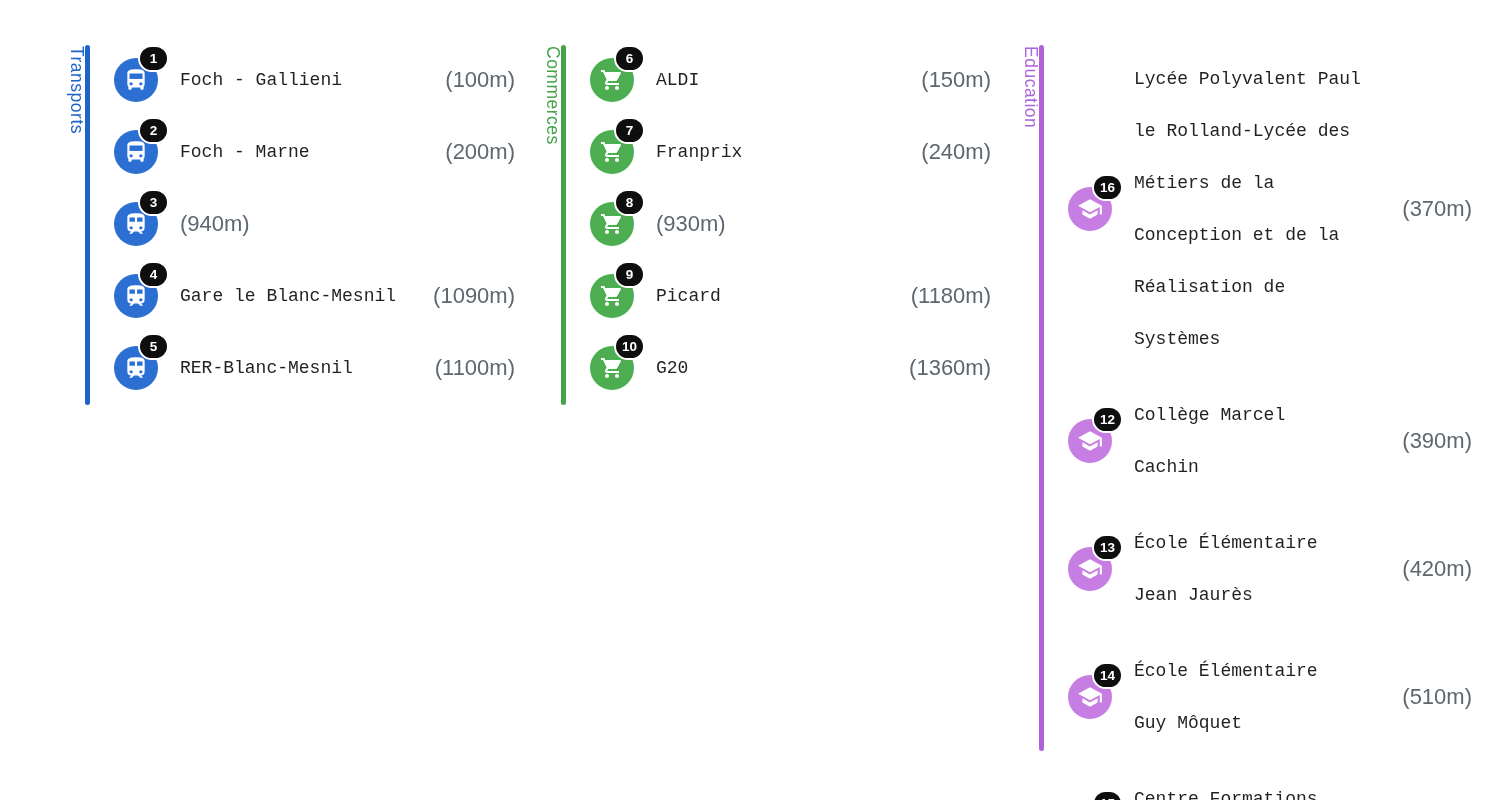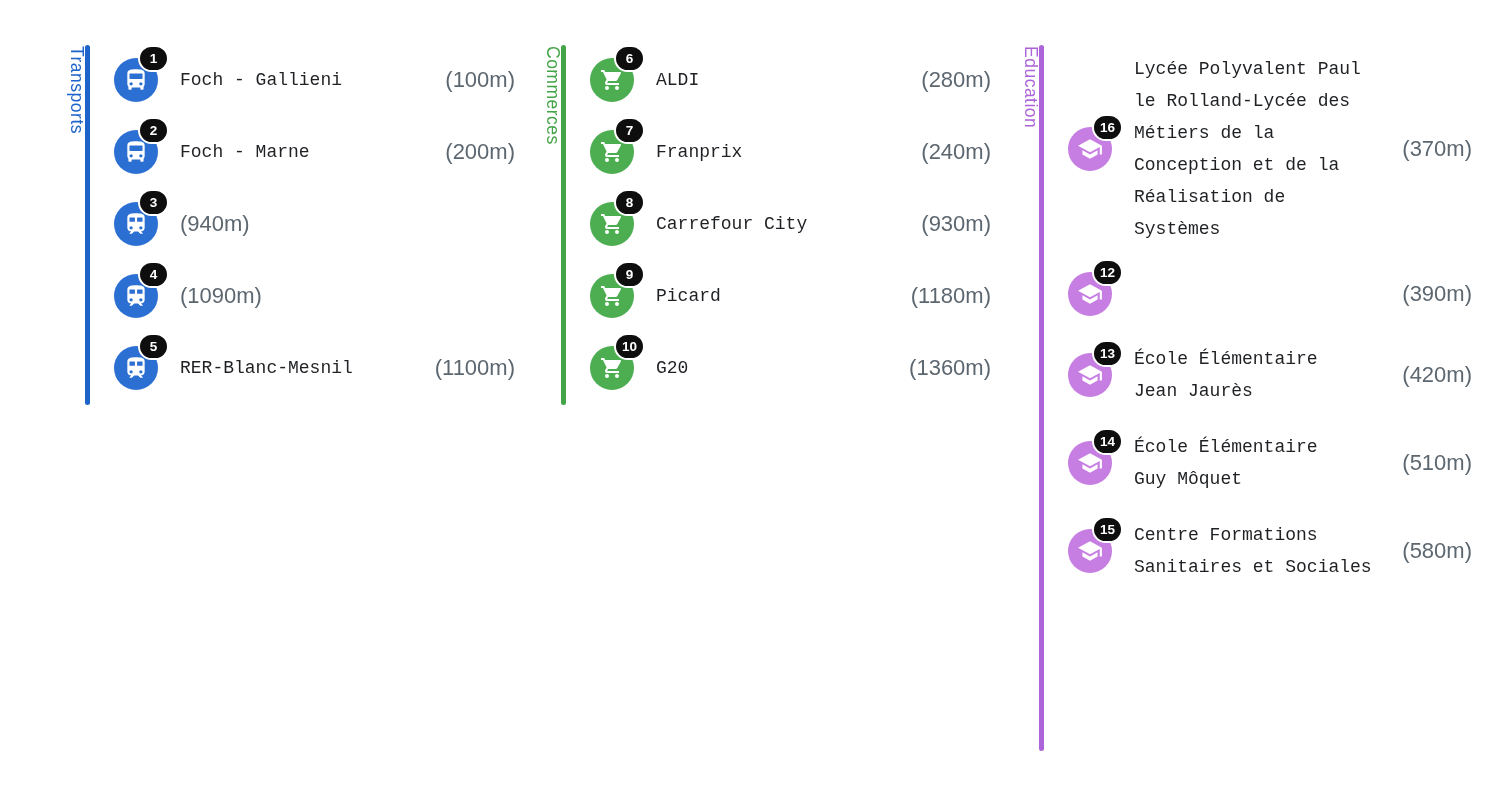--- a/index.html
+++ b/index.html
@@ -34,21 +34,21 @@
   .col-1 .circle{background:#4dae51;}
   .col-2 .circle{background:#c77ee2;}
   .circle svg{display:block;}
   .badge{
     position:absolute;top:-13px;right:-11px;min-width:23px;height:23px;padding:0 2px;
     box-sizing:content-box;border-radius:14px;background:#0e0e0e;border:2.5px solid #ffffff;
     color:#ffffff;font-size:13.5px;font-weight:700;
     display:flex;align-items:center;justify-content:center;
   }
   .poi-name{flex:1;font-size:18px;color:#1f2124;white-space:pre-line;min-width:0;font-family:Liberation Mono, monospace;}
-  .col-2 .poi-name{flex:0 0 auto;width:252px;line-height:32px;}
+  .col-2 .poi-name{flex:0 0 auto;width:252px;line-height:52px;}
   .poi-distance{font-size:22px;color:#5d6770;white-space:nowrap;}
   .col-2 .poi-distance{margin-left:auto;align-self:center;}
 </style>
 </head>
 <body>
 
 <svg width="0" height="0" style="position:absolute">
   <defs>
     <g id="ic-bus">
         <path fill="#ffffff" d="M4 16c0 .88.39 1.67 1 2.22V20c0 .55.45 1 1 1h1c.55 0 1-.45 1-1v-1h8v1c0 .55.45 1 1 1h1c.55 0 1-.45 1-1v-1.78c.61-.55 1-1.34 1-2.22V6c0-3.5-3.58-4-8-4s-8 .5-8 4v10zm3.5 1c-.83 0-1.5-.67-1.5-1.5S6.67 14 7.5 14s1.5.67 1.5 1.5S8.33 17 7.5 17zm9 0c-.83 0-1.5-.67-1.5-1.5s.67-1.5 1.5-1.5 1.5.67 1.5 1.5-.67 1.5-1.5 1.5zm1.5-6H6V6h12v5z"></path>
@@ -110,20 +110,21 @@
       </div>
       <div class="poi-row">
         <div class="icon-wrap">
           <span class="circle">
               <svg width="26" height="26" viewBox="0 0 24 24">
                 <use href="#ic-train"></use>
               </svg>
             </span>
           <span class="badge">4</span>
         </div>
+        <span class="poi-name">Gare le Blanc-Mesnil</span>
         <span class="poi-distance">(1090m)</span>
       </div>
       <div class="poi-row">
         <div class="icon-wrap">
           <span class="circle">
               <svg width="26" height="26" viewBox="0 0 24 24">
                 <use href="#ic-train"></use>
               </svg>
             </span>
           <span class="badge">5</span>
@@ -143,21 +144,21 @@
       <div class="poi-row">
         <div class="icon-wrap">
           <span class="circle">
               <svg width="24" height="24" viewBox="0 0 24 24">
                 <use href="#ic-cart"></use>
               </svg>
             </span>
           <span class="badge">6</span>
         </div>
         <span class="poi-name">ALDI</span>
-        <span class="poi-distance">(280m)</span>
+        <span class="poi-distance">(150m)</span>
       </div>
       <div class="poi-row">
         <div class="icon-wrap">
           <span class="circle">
               <svg width="24" height="24" viewBox="0 0 24 24">
                 <use href="#ic-cart"></use>
               </svg>
             </span>
           <span class="badge">7</span>
         </div>
@@ -166,21 +167,20 @@
       </div>
       <div class="poi-row">
         <div class="icon-wrap">
           <span class="circle">
               <svg width="24" height="24" viewBox="0 0 24 24">
                 <use href="#ic-cart"></use>
               </svg>
             </span>
           <span class="badge">8</span>
         </div>
-        <span class="poi-name">Carrefour City</span>
         <span class="poi-distance">(930m)</span>
       </div>
       <div class="poi-row">
         <div class="icon-wrap">
           <span class="circle">
               <svg width="24" height="24" viewBox="0 0 24 24">
                 <use href="#ic-cart"></use>
               </svg>
             </span>
           <span class="badge">9</span>
@@ -228,20 +228,22 @@
       </div>
       <div class="poi-row">
         <div class="icon-wrap">
           <span class="circle">
               <svg width="26" height="26" viewBox="0 0 24 24">
                 <use href="#ic-school"></use>
               </svg>
             </span>
           <span class="badge">12</span>
         </div>
+        <span class="poi-name">Collège Marcel
+Cachin</span>
         <span class="poi-distance">(390m)</span>
       </div>
       <div class="poi-row">
         <div class="icon-wrap">
           <span class="circle">
               <svg width="26" height="26" viewBox="0 0 24 24">
                 <use href="#ic-school"></use>
               </svg>
             </span>
           <span class="badge">13</span>

